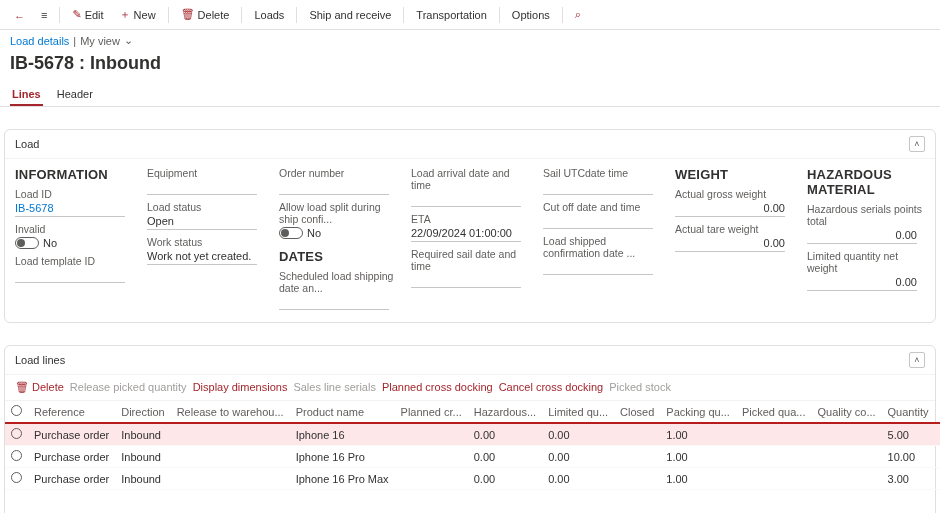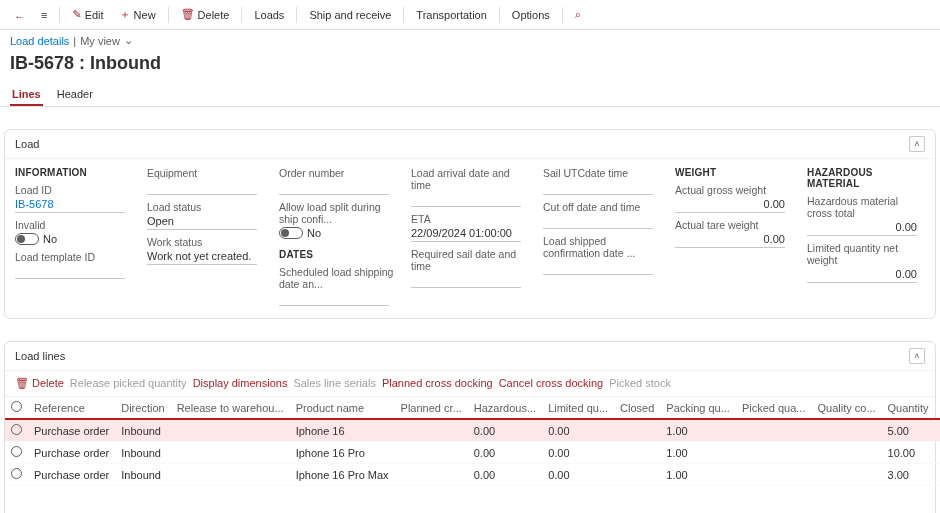--- a/index.html
+++ b/index.html
@@ -14,21 +14,21 @@
 .breadcrumb a { color: #0078d4; text-decoration: none; }
 .page-title { padding: 2px 10px 8px; font-size: 18px; font-weight: 600; }
 .tabs { display: flex; gap: 12px; padding: 0 10px; border-bottom: 1px solid #e1dfdd; }
 .tabs .tab { padding: 6px 2px 4px; cursor: pointer; text-align: center; }
 .tabs .tab.active { border-bottom: 2px solid #a4262c; color: #a4262c; font-weight: 600; }
 .panel { margin: 22px 4px; border: 1px solid #e1dfdd; border-radius: 6px; background: #fff; }
 .panel-header { padding: 6px 10px; font-size: 11px; color: #323130; border-bottom: 1px solid #f3f2f1; display:flex; justify-content:space-between; align-items:center;}
 .collapse-box { width:16px; height:16px; border:1px solid #c8c6c4; border-radius:2px; display:flex; align-items:center; justify-content:center; font-size:9px; color:#605e5c; cursor:pointer;}
 .load-grid { display: flex; padding: 8px 10px 12px; gap: 14px; flex-wrap: nowrap; }
 .load-col { flex: 1; min-width: 100px; }
-.group-title { font-size: 10px; font-weight: 700; color: #323130; margin-bottom: 4px; text-transform: uppercase; letter-spacing: 0.2px;}
+.group-title { font-size: 13px; font-weight: 700; color: #323130; margin-bottom: 4px; text-transform: uppercase; letter-spacing: 0.2px;}
 .field-label { font-size: 10.5px; color: #605e5c; margin-top: 6px; }
 .field-val { border-bottom: 1px solid #c8c6c4; padding: 2px 0; font-size: 11px; min-height: 16px; color: #323130; max-width: 110px;}
 .field-val.link { color: #0078d4; cursor:pointer;}
 .field-val.right { text-align: right; }
 .toggle { display: flex; align-items: center; gap: 4px; margin-top: 2px; }
 .toggle-pill { width: 24px; height: 12px; border: 1px solid #605e5c; border-radius: 7px; position: relative; }
 .toggle-pill::after { content:""; position:absolute; left:1px; top:1px; width:8px; height:8px; background:#605e5c; border-radius:50%; }
 .lines-actions { display:flex; gap:6px; padding:6px 10px; border-bottom:1px solid #f3f2f1; font-size:11px;}
 .lines-actions .la { cursor:pointer; }
 .lines-actions .disabled { color:#a19f9d; cursor:default;}
@@ -154,21 +154,21 @@
     </div>
     <div class="load-col">
       <div class="group-title">WEIGHT</div>
       <div class="field-label">Actual gross weight</div>
       <div class="field-val right">0.00</div>
       <div class="field-label">Actual tare weight</div>
       <div class="field-val right">0.00</div>
     </div>
     <div class="load-col">
       <div class="group-title">HAZARDOUS MATERIAL</div>
-      <div class="field-label">Hazardous material cross total</div>
+      <div class="field-label">Hazardous serials points total</div>
       <div class="field-val right">0.00</div>
       <div class="field-label">Limited quantity net weight</div>
       <div class="field-val right">0.00</div>
     </div>
   </div>
 </div>
 
 <div class="panel">
   <div class="panel-header">
     <span>Load lines</span>

